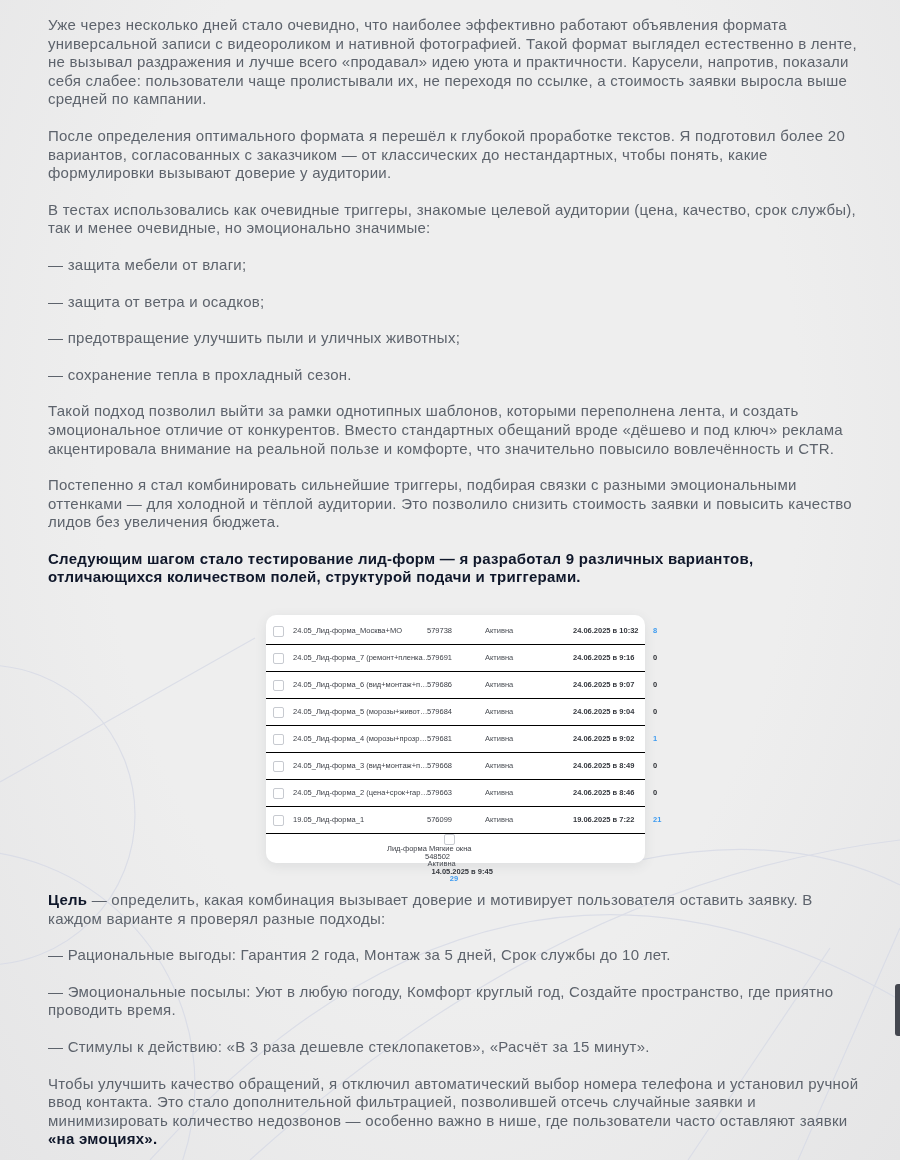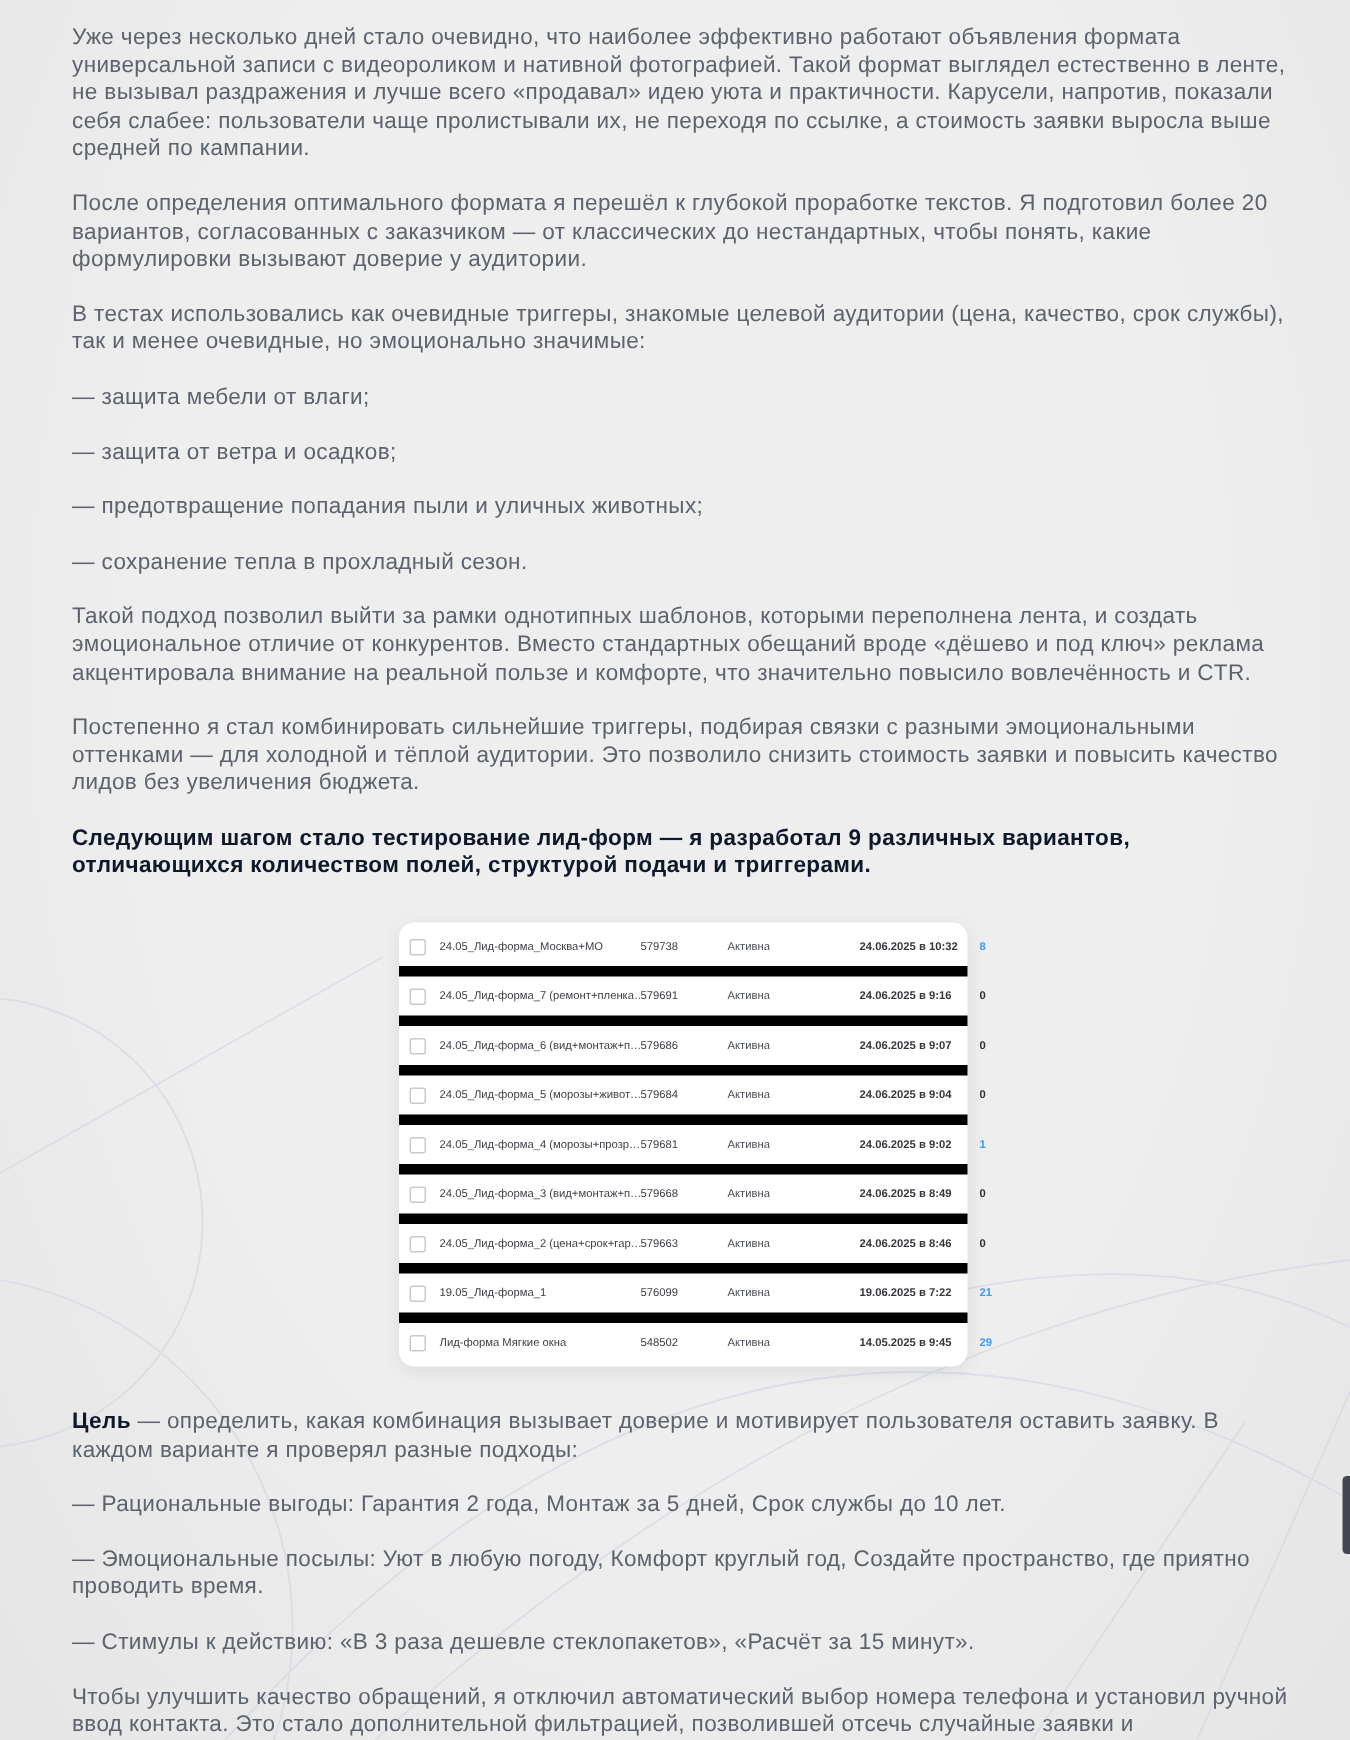--- a/index.html
+++ b/index.html
@@ -16,24 +16,24 @@
   }
   .content p { margin:0 0 18px; }
   p.bold, strong { font-weight:bold; color:#0f172a; }
   .table-card {
     width:379px; margin:28px 0 28px 218px;
     background:#ffffff; border-radius:10px; padding:3px 0;
     box-shadow:0 3px 12px rgba(70,75,90,0.10);
   }
   .trow {
     display:flex; align-items:center; height:26px;
-    padding:0 10px 0 7px; border-bottom:7px solid #000000;
+    padding:0 10px 0 7px; border-bottom:1px solid #000000;
     font-size:7.5px; line-height:1; letter-spacing:0; color:#3e4148;
   }
-  .trow:last-child { border-bottom:none; }
+  .trow:last-child { border-bottom:none;flex-direction:column; }
   .cb { width:9px; height:9px; border:1px solid #c7cad0; border-radius:2px; margin-right:9px; flex:none; background:#fff; }
   .c-name   { width:134px; flex:none; white-space:nowrap; overflow:hidden; }
   .c-id     { width:58px;  flex:none; }
   .c-status { width:53px;  flex:none; color:#4a4e55; }
   .c-date   { width:80px;  flex:none; font-weight:bold; color:#35383e;margin-left:35px; }
   .c-count  { flex:1; text-align:right; font-weight:bold; color:#2e3136; }
   .scroll-thumb {
     position:absolute; right:0; top:984px; width:5px; height:52px;
     background:#44474f; border-radius:3px 0 0 3px; z-index:2;
   }
@@ -54,21 +54,21 @@
   </g>
 </svg>
 
 <div class="content">
   <p>Уже через несколько дней стало очевидно, что наиболее эффективно работают объявления формата универсальной записи с видеороликом и нативной фотографией. Такой формат выглядел естественно в ленте, не вызывал раздражения и лучше всего «продавал» идею уюта и практичности. Карусели, напротив, показали себя слабее: пользователи чаще пролистывали их, не переходя по ссылке, а стоимость заявки выросла выше средней по кампании.</p>
   <p>После определения оптимального формата я перешёл к глубокой проработке текстов. Я подготовил более 20 вариантов, согласованных с заказчиком — от классических до нестандартных, чтобы понять, какие формулировки вызывают доверие у аудитории.</p>
   <p>В тестах использовались как очевидные триггеры, знакомые целевой аудитории (цена, качество, срок службы), так и менее очевидные, но эмоционально значимые:</p>
 
   <p class="bullet">— защита мебели от влаги;</p>
   <p class="bullet">— защита от ветра и осадков;</p>
-  <p class="bullet">— предотвращение попадания пыли и уличных животных;</p>
+  <p class="bullet">— предотвращение улучшить пыли и уличных животных;</p>
   <p class="bullet">— сохранение тепла в прохладный сезон.</p>
 
   <p>Такой подход позволил выйти за рамки однотипных шаблонов, которыми переполнена лента, и создать эмоциональное отличие от конкурентов. Вместо стандартных обещаний вроде «дёшево и под ключ» реклама акцентировала внимание на реальной пользе и комфорте, что значительно повысило вовлечённость и CTR.</p>
   <p>Постепенно я стал комбинировать сильнейшие триггеры, подбирая связки с разными эмоциональными оттенками — для холодной и тёплой аудитории. Это позволило снизить стоимость заявки и повысить качество лидов без увеличения бюджета.</p>
   <p class="bold">Следующим шагом стало тестирование лид-форм — я разработал 9 различных вариантов, отличающихся количеством полей, структурой подачи и триггерами.</p>
 
   <div class="table-card">
     <div class="trow">
       <span class="cb"></span>
       <span class="c-name">24.05_Лид-форма_Москва+МО</span>

